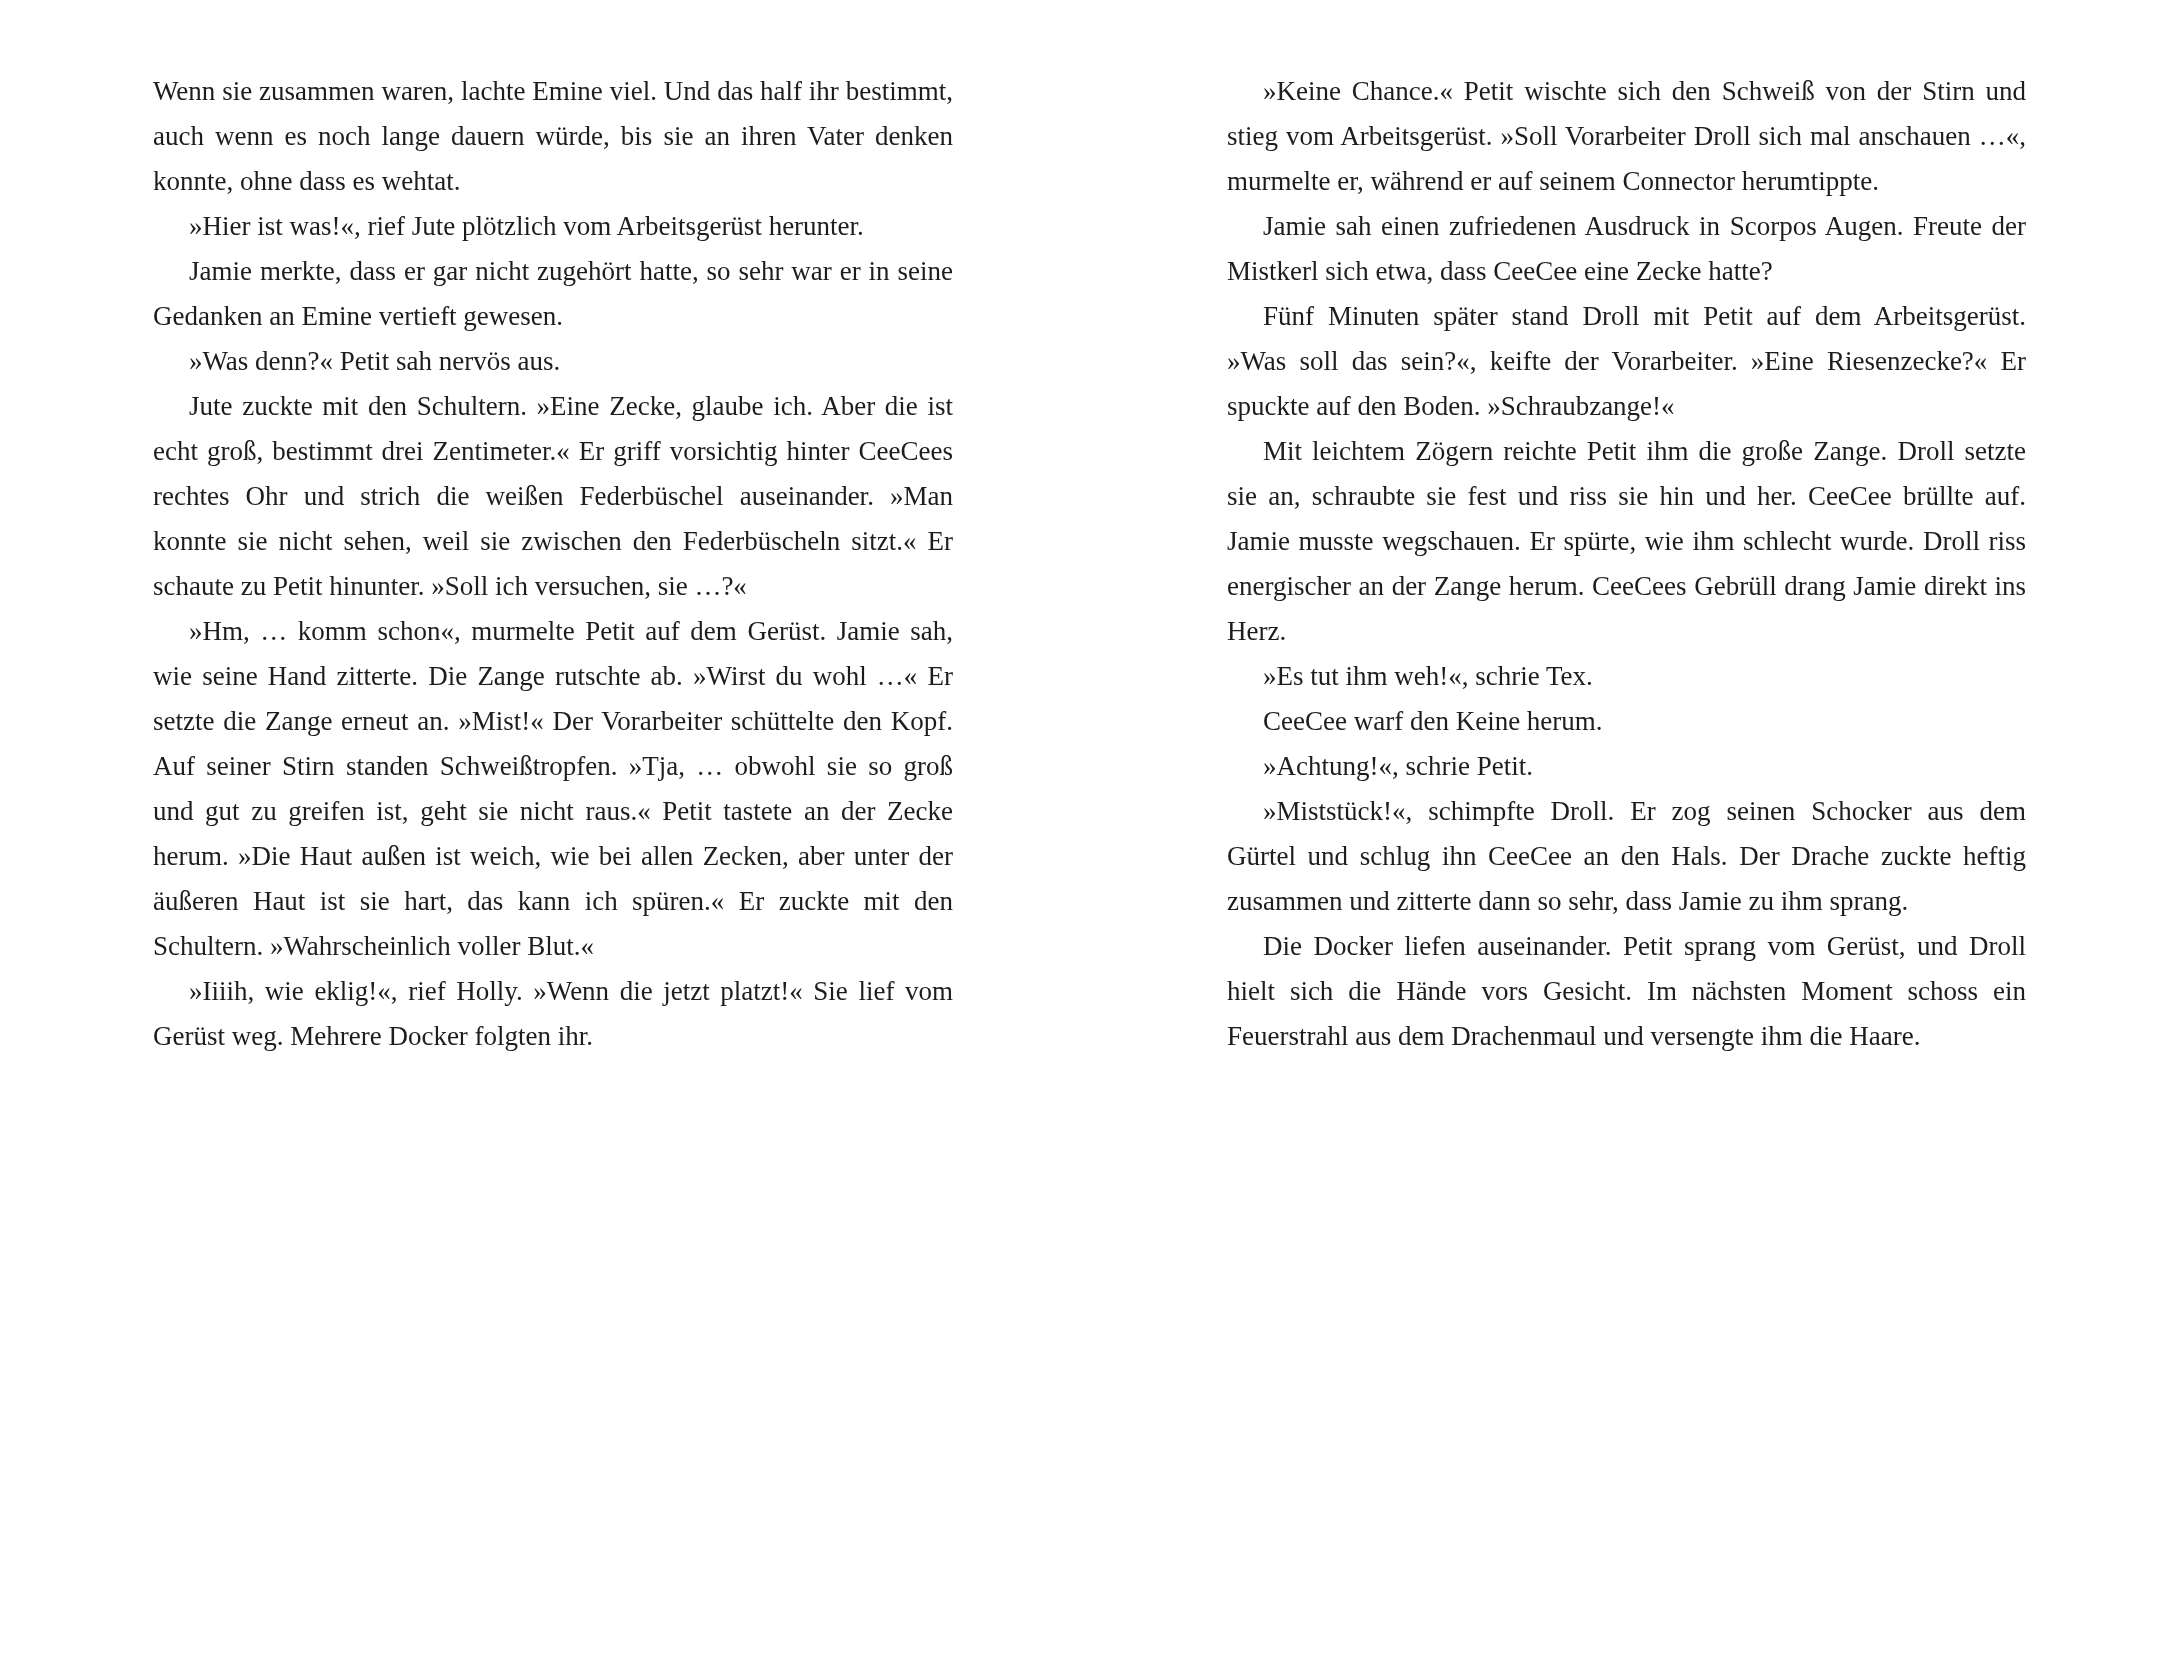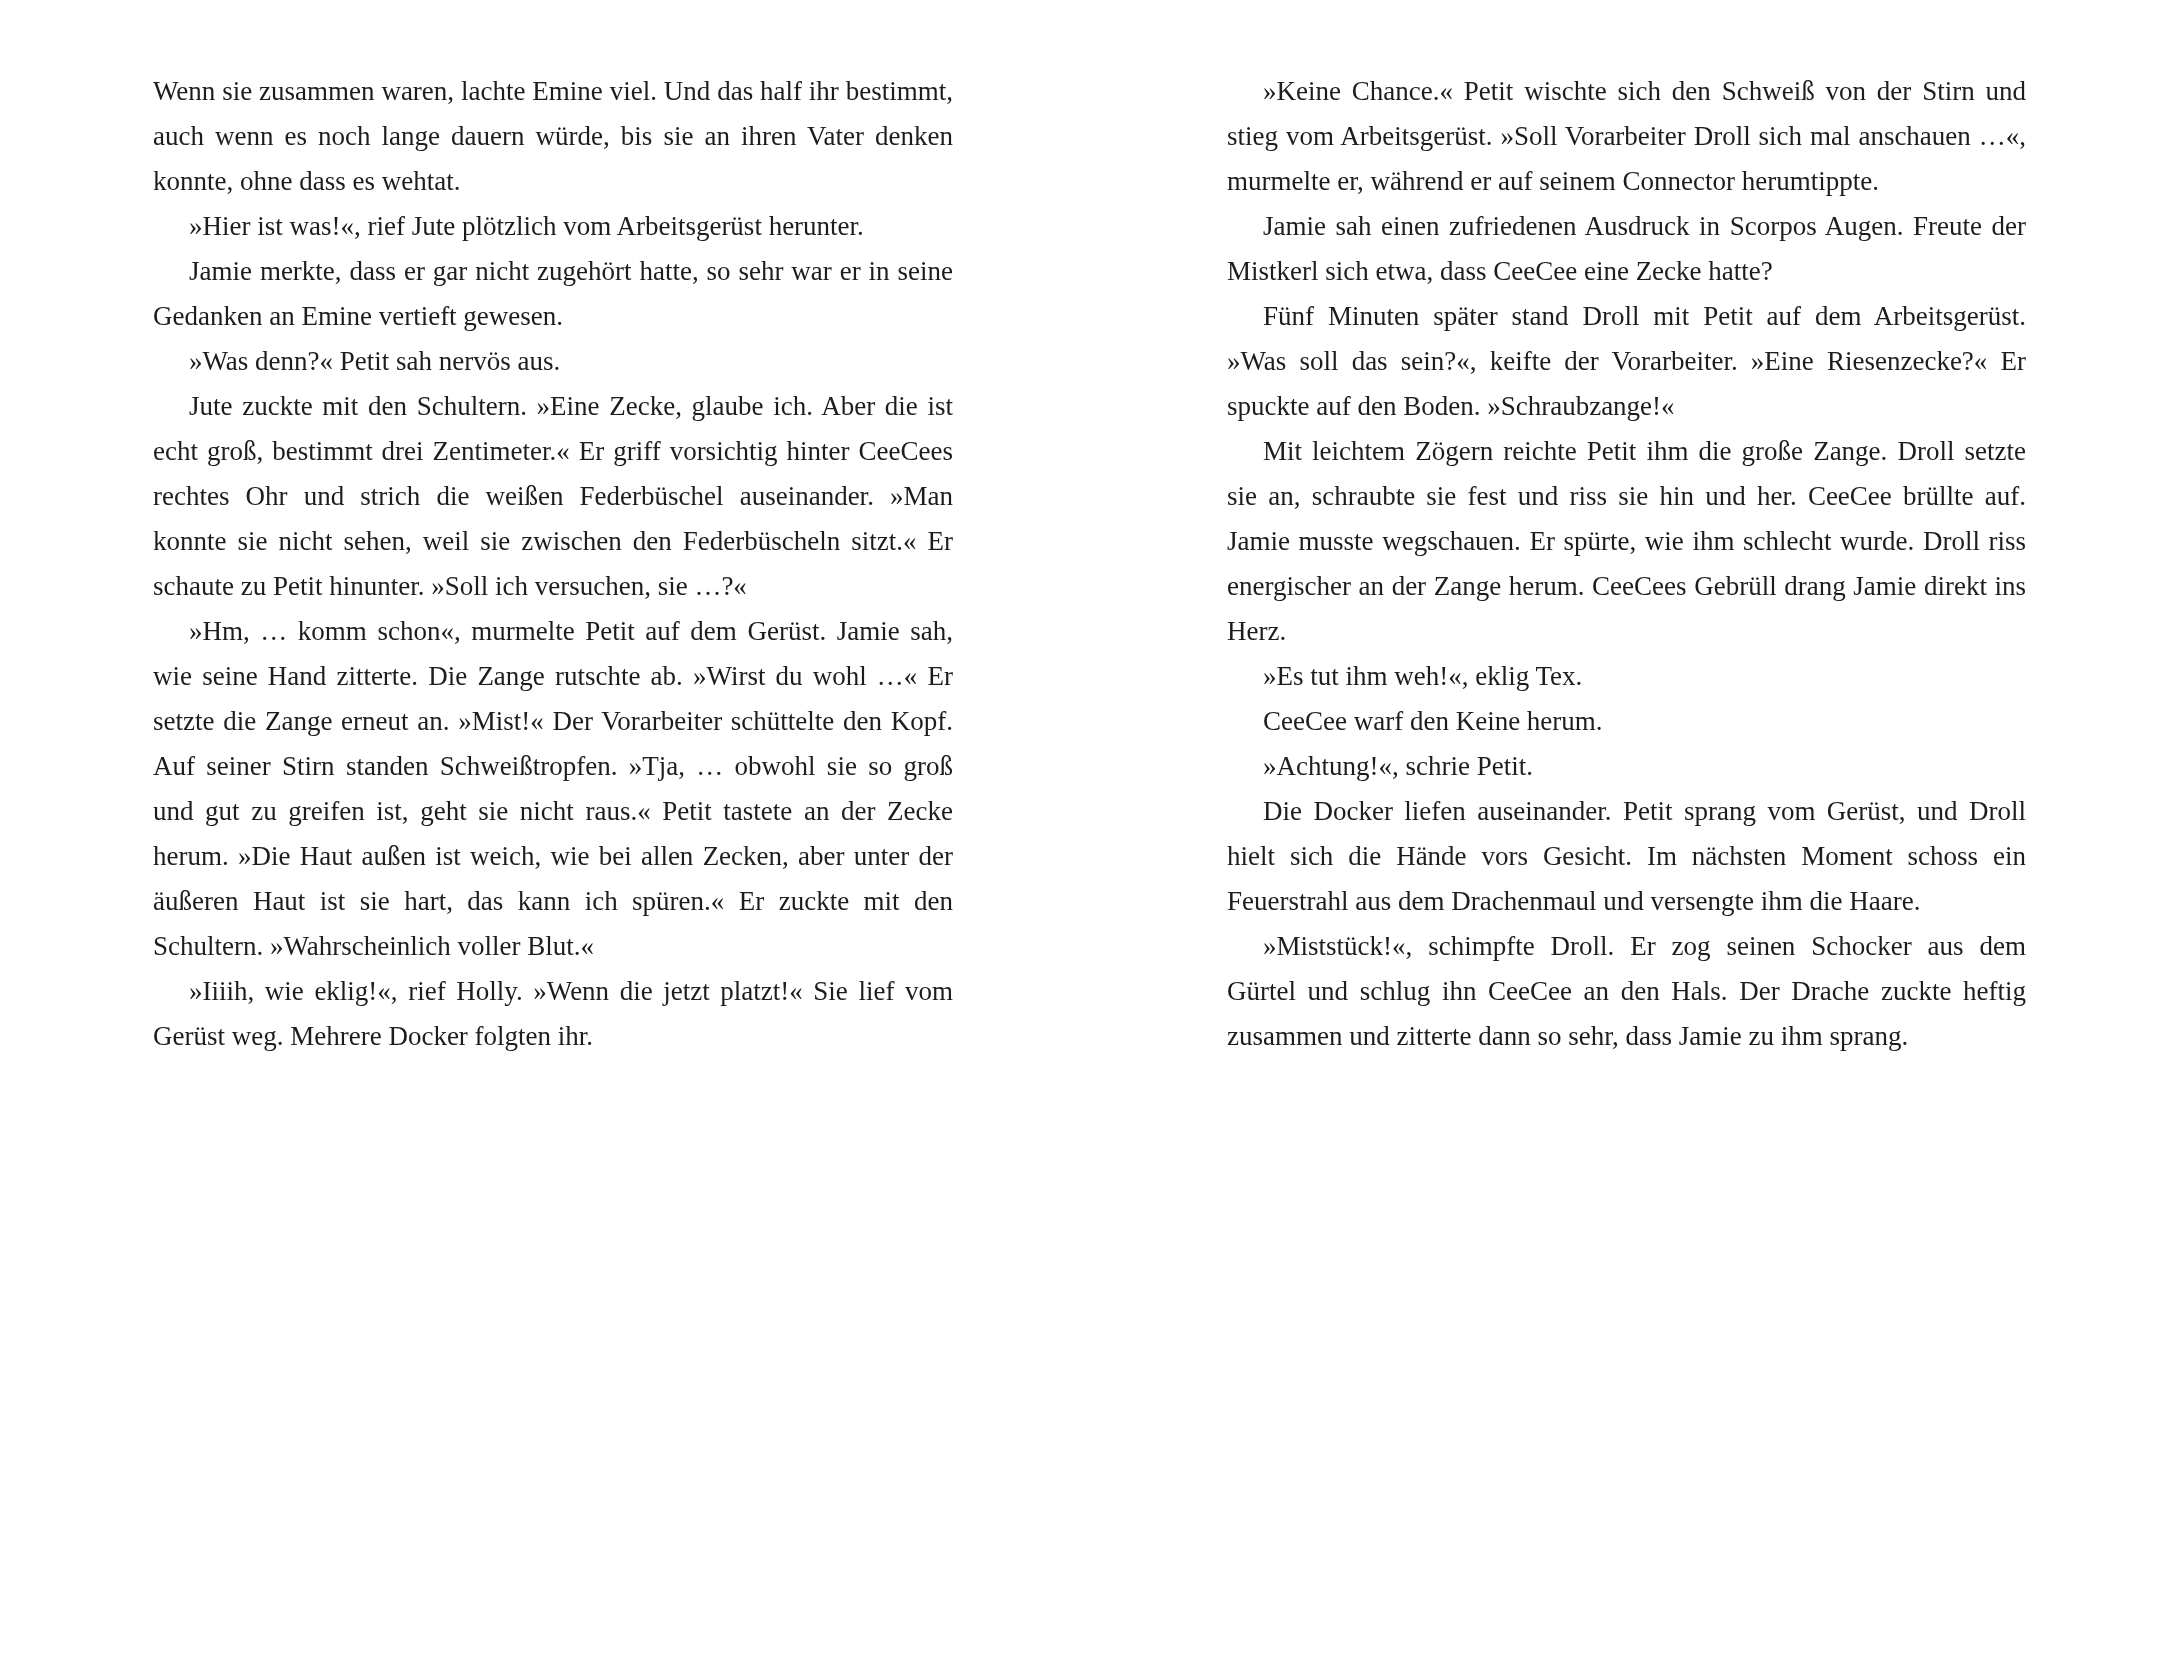--- a/index.html
+++ b/index.html
@@ -65,23 +65,23 @@
     </div>
     <div class="page-number">28</div>
   </section>
 
   <section class="page right">
     <div class="text-block" lang="de">
       <p>»Keine Chance.« Petit wischte sich den Schweiß von der Stirn und stieg vom Arbeitsgerüst. »Soll Vorarbeiter Droll sich mal anschauen …«, murmelte er, während er auf seinem Connector herumtippte.</p>
       <p>Jamie sah einen zufriedenen Ausdruck in Scorpos Augen. Freute der Mistkerl sich etwa, dass CeeCee eine Zecke hatte?</p>
       <p>Fünf Minuten später stand Droll mit Petit auf dem Arbeitsgerüst. »Was soll das sein?«, keifte der Vorarbeiter. »Eine Riesenzecke?« Er spuckte auf den Boden. »Schraubzange!«</p>
       <p>Mit leichtem Zögern reichte Petit ihm die große Zange. Droll setzte sie an, schraubte sie fest und riss sie hin und her. CeeCee brüllte auf. Jamie musste wegschauen. Er spürte, wie ihm schlecht wurde. Droll riss energischer an der Zange herum. CeeCees Gebrüll drang Jamie direkt ins Herz.</p>
-      <p>»Es tut ihm weh!«, eklig Tex.</p>
+      <p>»Es tut ihm weh!«, schrie Tex.</p>
       <p>CeeCee warf den Keine herum.</p>
       <p>»Achtung!«, schrie Petit.</p>
+      <p>»Miststück!«, schimpfte Droll. Er zog seinen Schocker aus dem Gürtel und schlug ihn CeeCee an den Hals. Der Drache zuckte heftig zusammen und zitterte dann so sehr, dass Jamie zu ihm sprang.</p>
       <p>Die Docker liefen auseinander. Petit sprang vom Gerüst, und Droll hielt sich die Hände vors Gesicht. Im nächsten Moment schoss ein Feuerstrahl aus dem Drachenmaul und versengte ihm die Haare.</p>
-      <p>»Miststück!«, schimpfte Droll. Er zog seinen Schocker aus dem Gürtel und schlug ihn CeeCee an den Hals. Der Drache zuckte heftig zusammen und zitterte dann so sehr, dass Jamie zu ihm sprang.</p>
     </div>
     <div class="page-number">29</div>
   </section>
 
 </div>
 
 
 </body></html>

